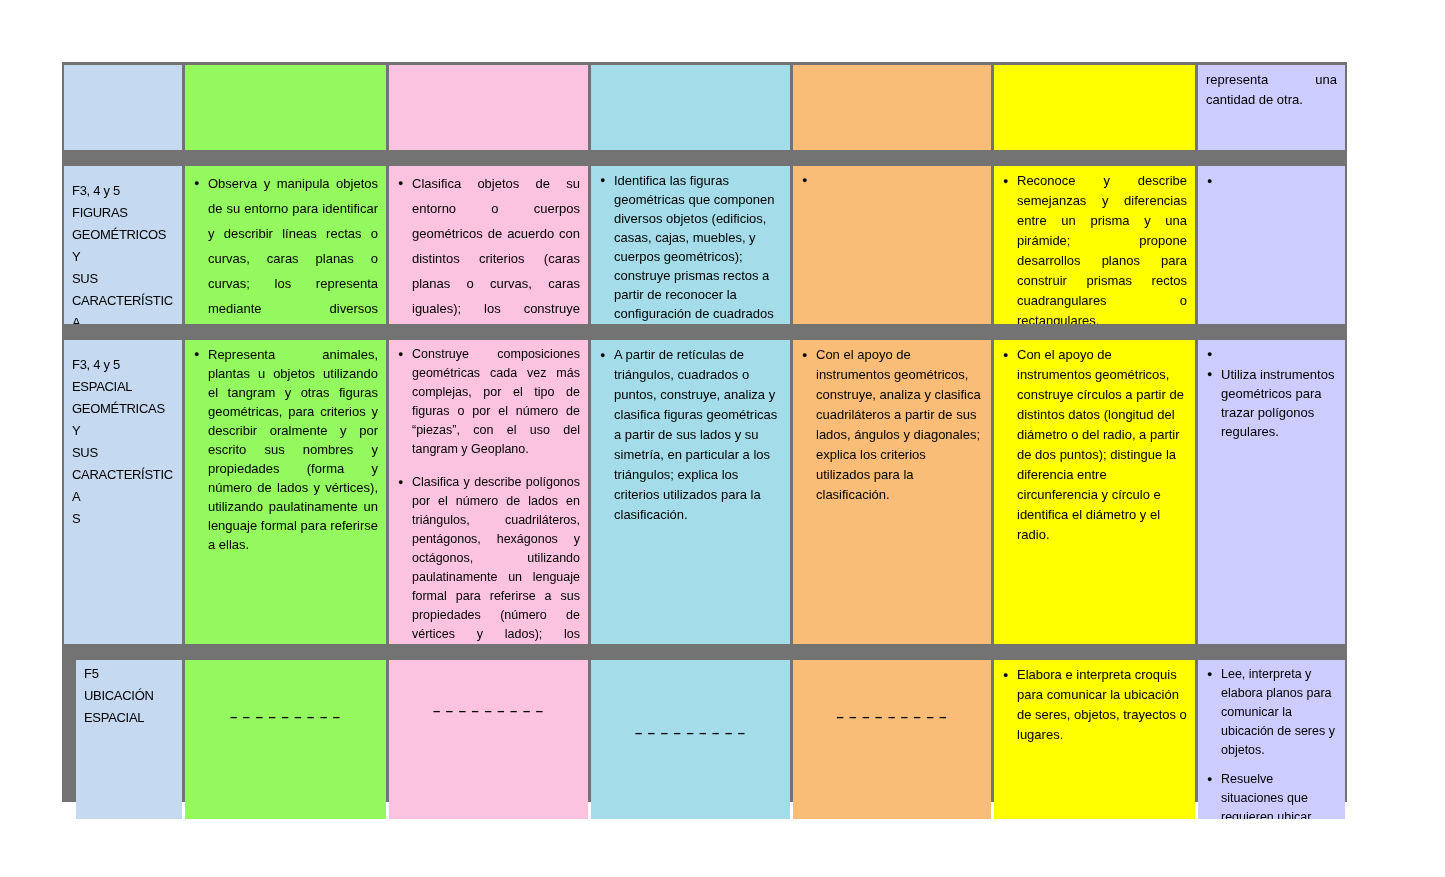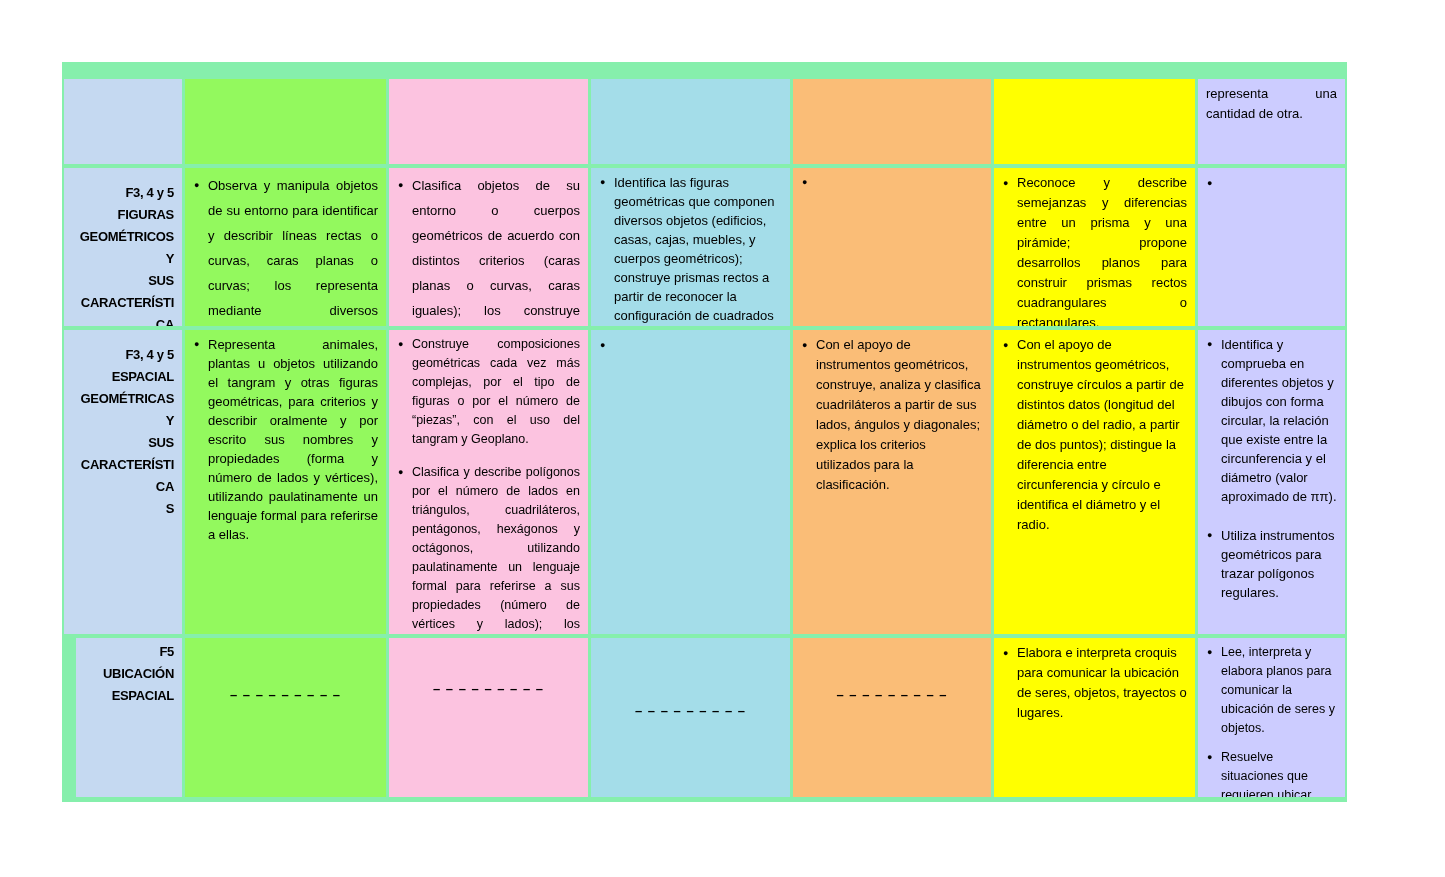--- a/index.html
+++ b/index.html
@@ -3,42 +3,42 @@
 <meta charset="utf-8">
 <style>
   html,body { margin:0; padding:0; background:#ffffff; }
   .page {
     position:relative; width:1445px; height:877px; background:#ffffff;
     font-family:"Liberation Sans", sans-serif; color:#000;
     overflow:hidden;
   }
   .grid {
     position:absolute; left:62px; top:62px; width:1285px; height:740px;
-    background:#86efac;
+    background:#737373;
     display:grid;
     grid-template-columns:118px 201px 199px 199px 198px 201px 147px;
     grid-template-rows:85px 158px 304px 159px;
-    gap:4px 3px;
-    padding:17px 2px;
+    gap:16px 3px;
+    padding:3px 2px;
     box-sizing:border-box;
   }
   .cell {
     box-sizing:border-box; overflow:hidden;
     padding:5px 8px;
     font-size:13px; line-height:20px;
   }
   .c-hdr    { background:#c5d9f1; }
   .c-green  { background:#93f95e; }
   .c-pink   { background:#fcc3e0; }
   .c-cyan   { background:#a4dde9; }
   .c-orange { background:#fabd77; }
   .c-yellow { background:#ffff00; }
   .c-lav    { background:#ccccff; }
 
-  .hdr { font-weight:bold; text-align:right; font-size:13px; line-height:22px;
+  .hdr { font-weight:normal; text-align:left; font-size:13px; line-height:22px;
          padding-top:14px; letter-spacing:-0.3px; overflow-wrap:break-word; }
   .hdr.hdr-r4 { padding-top:3px;margin-left:12px; }
   .hline { display:block; }
 
   .bullet-item { position:relative; padding-left:15px; }
   .bullet-item + .bullet-item { margin-top:20px; }
   .bmark { position:absolute; left:1px; top:0; font-size:9px; }
   .just .bullet-item, .just .txt { text-align:justify; }
 
   .lh25 { line-height:25px; }
@@ -132,38 +132,38 @@
         <span class="btxt">Construye composiciones geométricas cada vez más complejas, por el tipo de figuras o por el número de “piezas”, con el uso del tangram y Geoplano.</span>
       </div>
       <div class="bullet-item">
         <span class="bmark">●</span>
         <span class="btxt">Clasifica y describe polígonos por el número de lados en triángulos, cuadriláteros, pentágonos, hexágonos y octágonos, utilizando paulatinamente un lenguaje formal para referirse a sus propiedades (número de vértices y lados); los construye sobre retículas de cuadrados o puntos.</span>
       </div>
     </div>
     <div class="cell c-cyan">
       <div class="bullet-item">
         <span class="bmark">●</span>
+        <span class="btxt">A partir de retículas de triángulos, cuadrados o puntos, construye, analiza y clasifica figuras geométricas a partir de sus lados y su simetría, en particular a los triángulos; explica los criterios utilizados para la clasificación.</span>
       </div>
     </div>
     <div class="cell c-orange">
       <div class="bullet-item">
         <span class="bmark">●</span>
         <span class="btxt">Con el apoyo de instrumentos geométricos, construye, analiza y clasifica cuadriláteros a partir de sus lados, ángulos y diagonales; explica los criterios utilizados para la clasificación.</span>
       </div>
     </div>
     <div class="cell c-yellow">
       <div class="bullet-item">
         <span class="bmark">●</span>
         <span class="btxt">Con el apoyo de instrumentos geométricos, construye círculos a partir de distintos datos (longitud del diámetro o del radio, a partir de dos puntos); distingue la diferencia entre circunferencia y círculo e identifica el diámetro y el radio.</span>
       </div>
     </div>
     <div class="cell c-lav lh19">
       <div class="bullet-item">
         <span class="bmark">●</span>
-        <span class="btxt">Identifica y comprueba en diferentes objetos y dibujos con forma circular, la relación que existe entre la circunferencia y el diámetro (valor aproximado de ππ).</span>
       </div>
       <div class="bullet-item">
         <span class="bmark">●</span>
         <span class="btxt">Utiliza instrumentos geométricos para trazar polígonos regulares.</span>
       </div>
     </div>
 
     <div class="cell c-hdr hdr hdr-r4">
       <span class="hline">F5</span>
       <span class="hline">UBICACIÓN</span>

